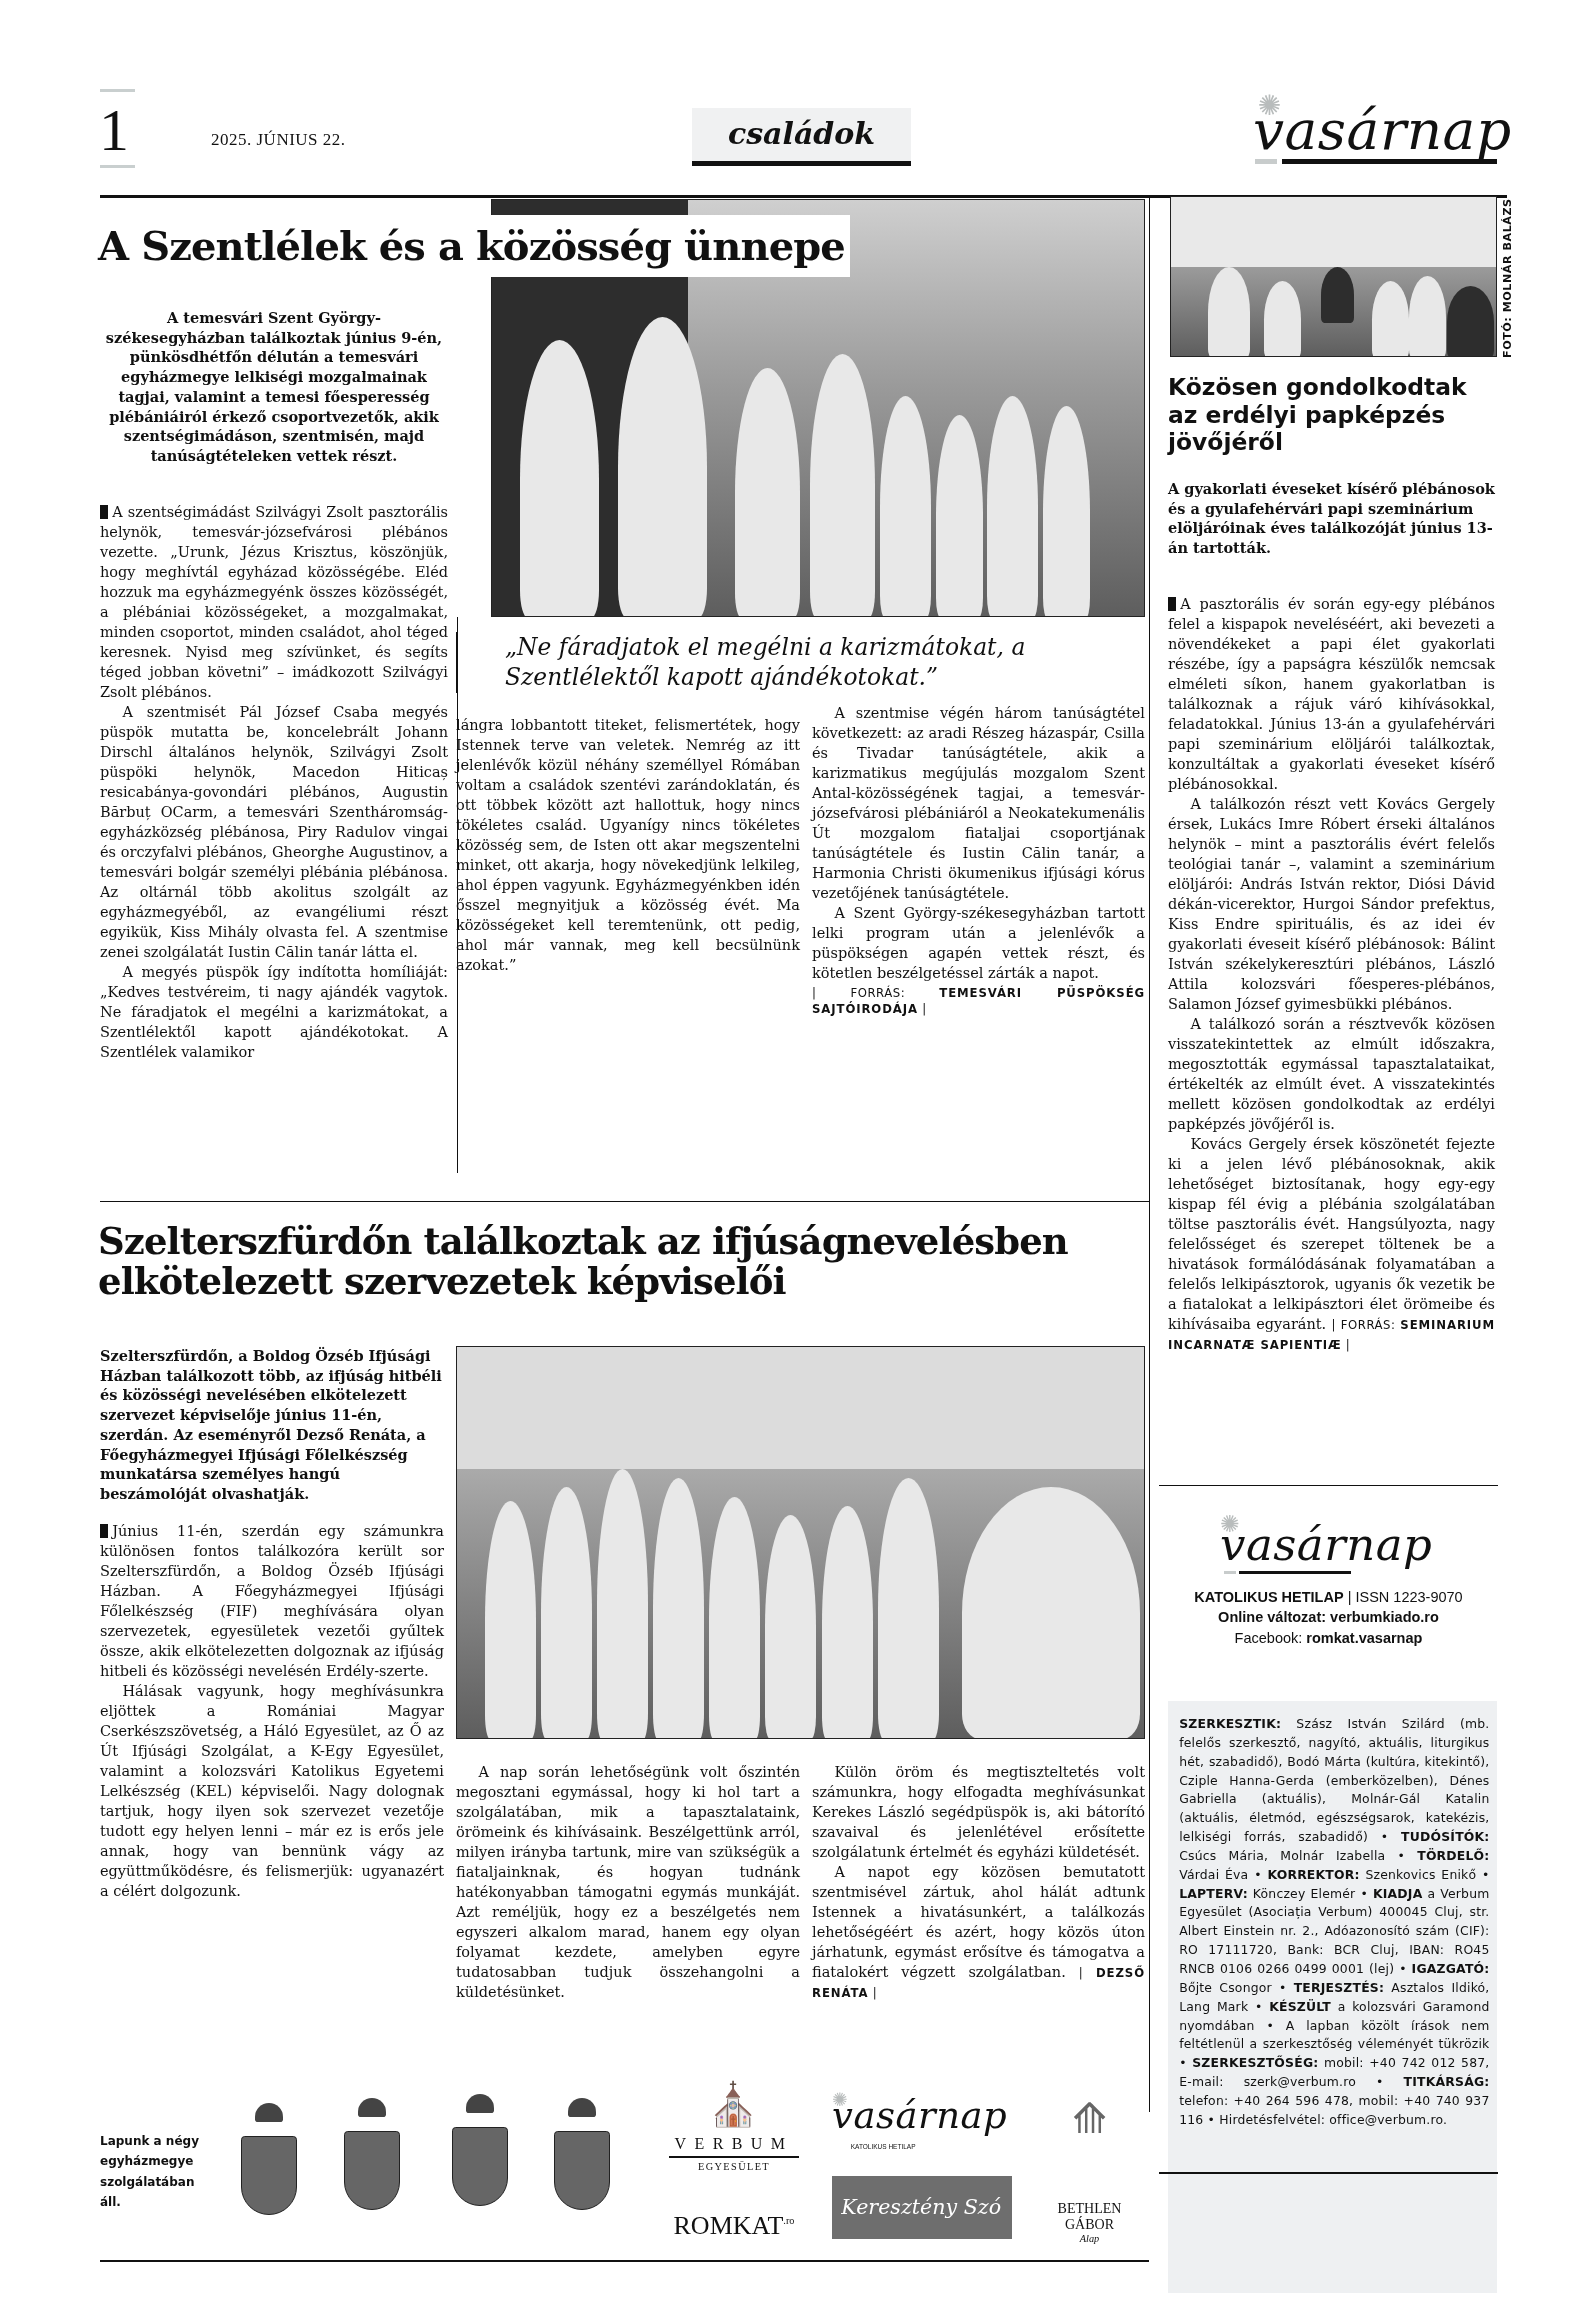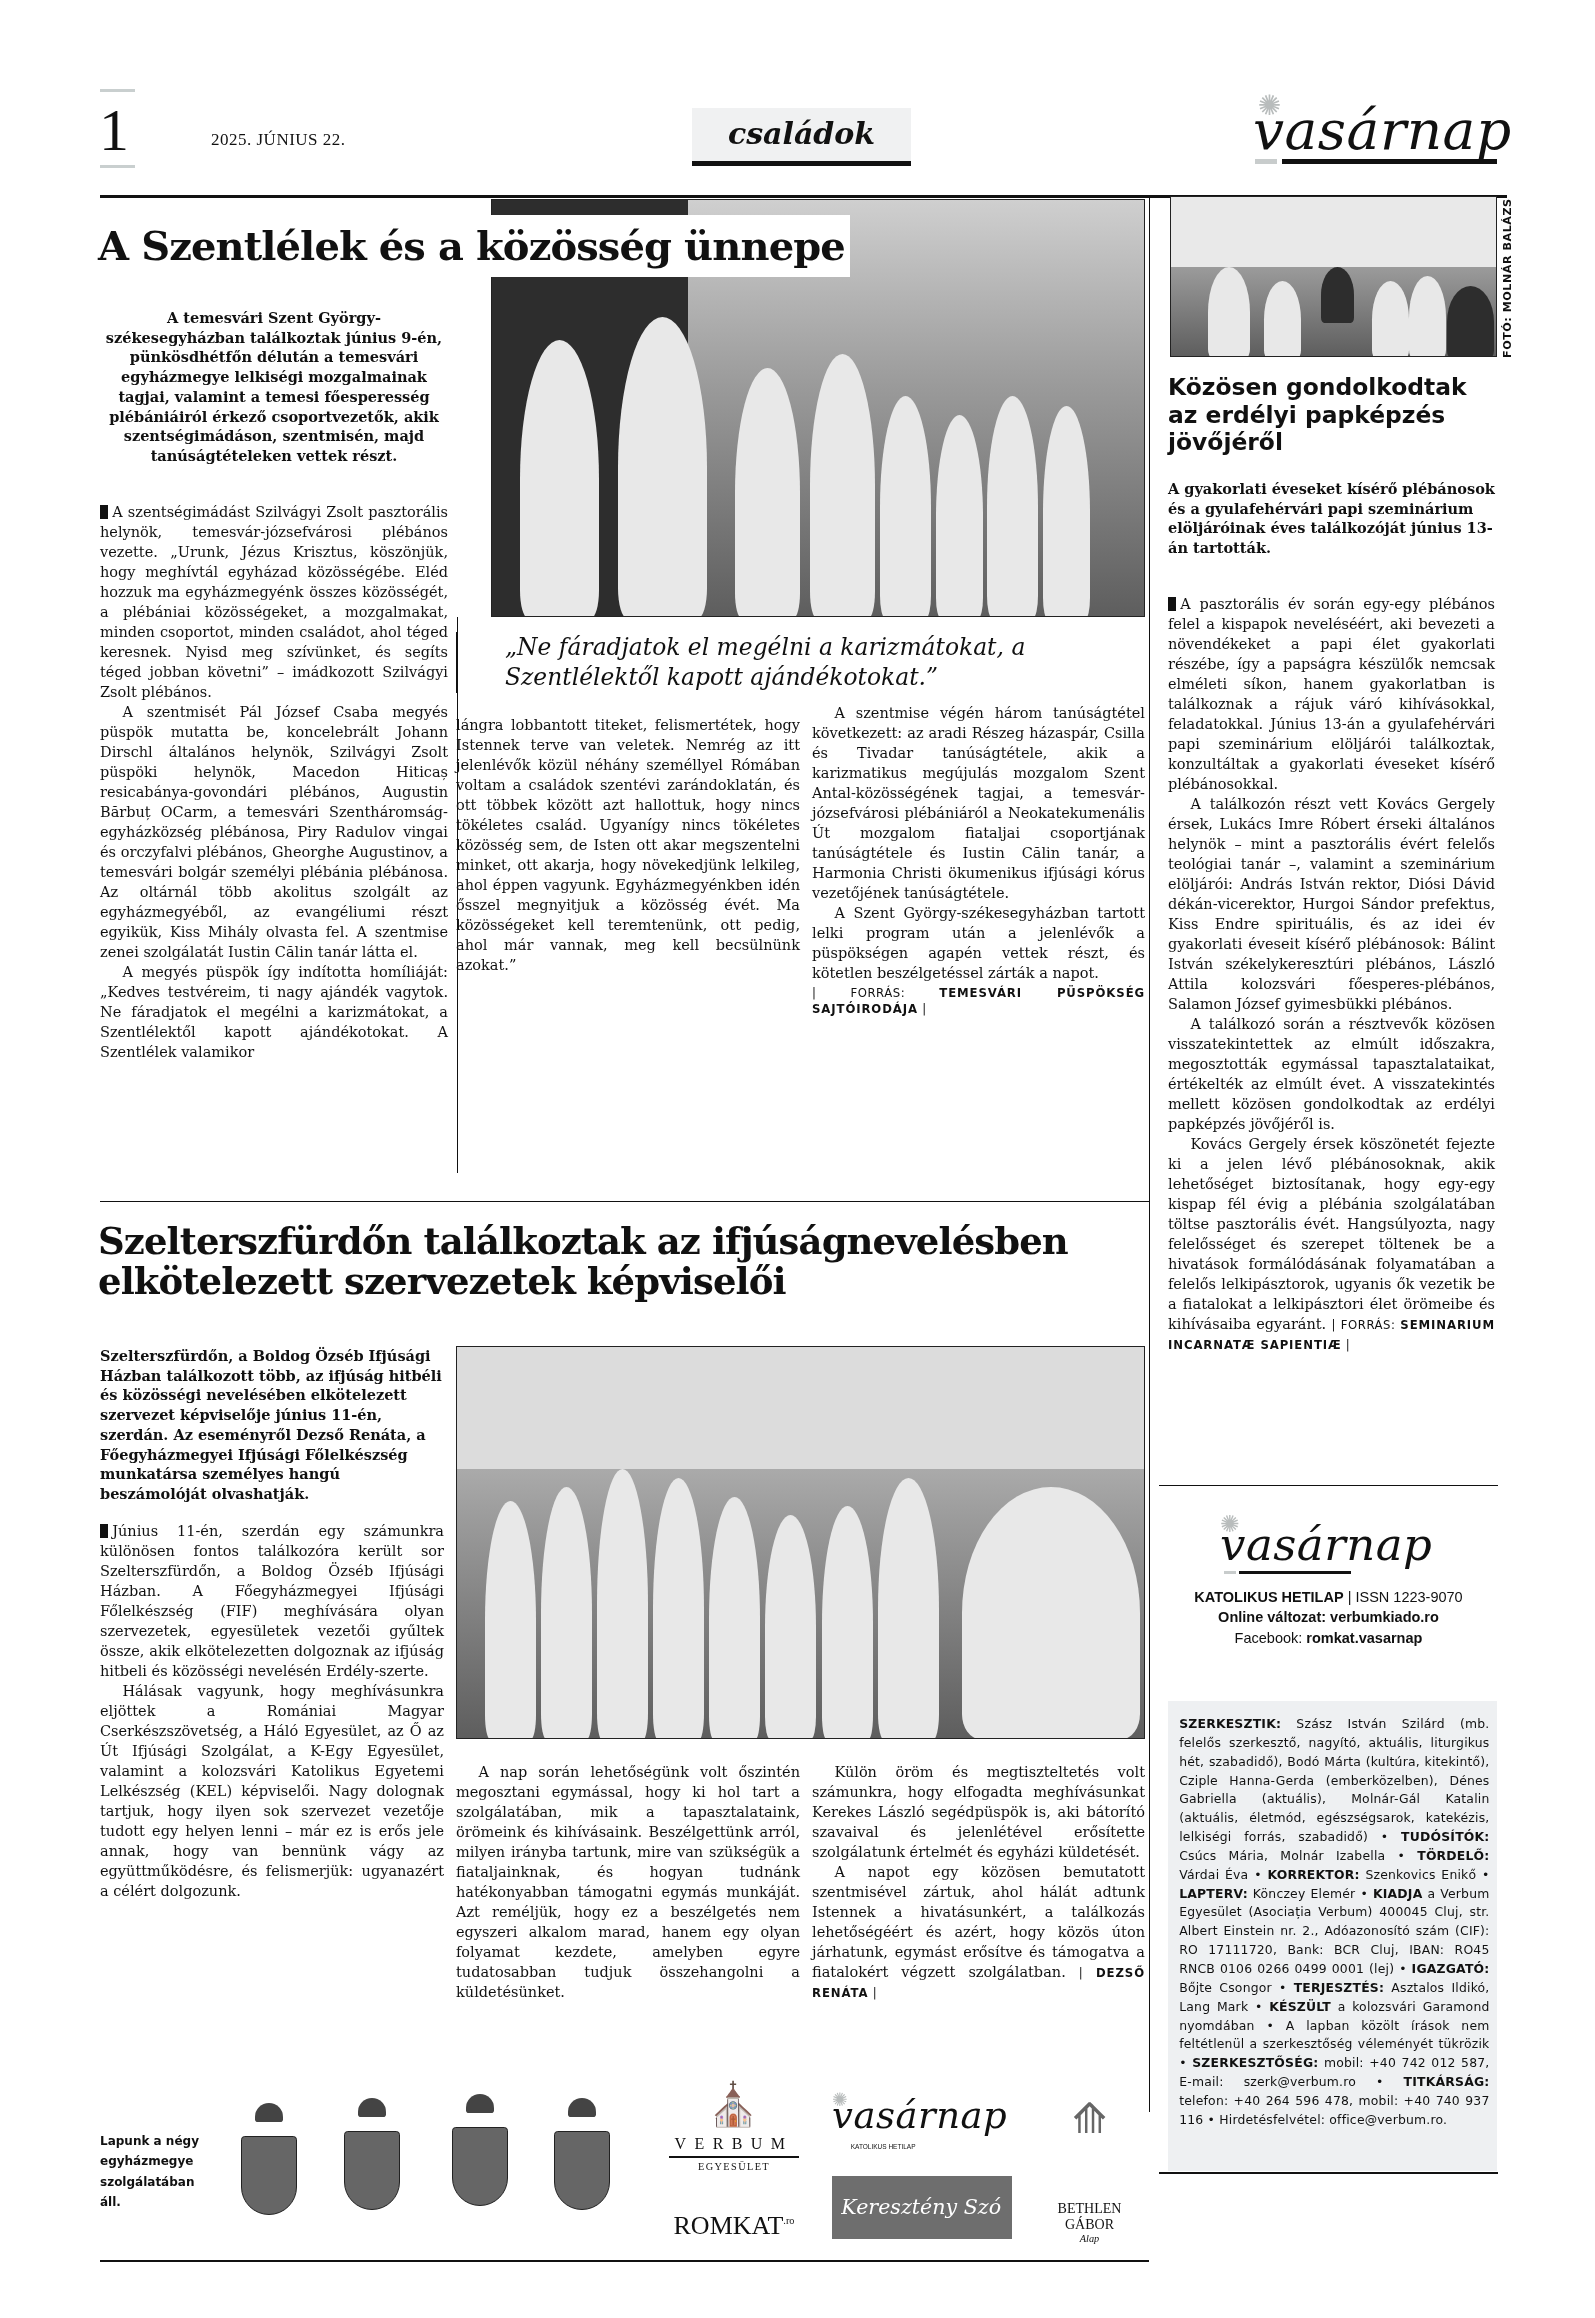--- a/index.html
+++ b/index.html
@@ -150,21 +150,21 @@
   <div class="abs logo-rule-grey" style="left:3.7px;top:61px;width:12px;height:2.8px;"></div>
   <div class="abs logo-rule" style="left:18.7px;top:61px;width:112px;height:2.8px;"></div>
 </div>
 
 <div class="abs masthead-info" style="left:1159px;top:1587px;width:339px;">
   <div><b>KATOLIKUS HETILAP</b> <span>| ISSN 1223-9070</span></div>
   <div><b>Online változat: verbumkiado.ro</b></div>
   <div><span>Facebook:</span> <b>romkat.vasarnap</b></div>
 </div>
 
-<div class="abs impressum" style="left:1168px;top:1701px;width:329px;height:470px;">
+<div class="abs impressum" style="left:1168px;top:1701px;width:329px;height:592px;">
   <b>SZERKESZTIK:</b> <span>Szász István Szilárd (mb. felelős szerkesztő, nagyító, aktuális, liturgikus hét, szabadidő), Bodó Márta (kultúra, kitekintő), Cziple Hanna-Gerda (emberközelben), Dénes Gabriella (aktuális), Molnár-Gál Katalin (aktuális, életmód, egészségsarok, katekézis, lelkiségi forrás, szabadidő)</span>
   • <b>TUDÓSÍTÓK:</b> <span>Csúcs Mária, Molnár Izabella</span>
   • <b>TÖRDELŐ:</b> <span>Várdai Éva</span>
   • <b>KORREKTOR:</b> <span>Szenkovics Enikő</span>
   • <b>LAPTERV:</b> <span>Könczey Elemér</span>
   • <b>KIADJA</b> <span>a Verbum Egyesület (Asociația Verbum) 400045 Cluj, str. Albert Einstein nr. 2., Adóazonosító szám (CIF): RO 17111720, Bank: BCR Cluj, IBAN: RO45 RNCB 0106 0266 0499 0001 (lej)</span>
   • <b>IGAZGATÓ:</b> <span>Bőjte Csongor</span>
   • <b>TERJESZTÉS:</b> <span>Asztalos Ildikó, Lang Mark</span>
   • <b>KÉSZÜLT</b> <span>a kolozsvári Garamond nyomdában</span>
   • <span>A lapban közölt írások nem feltétlenül a szerkesztőség véleményét tükrözik</span>

